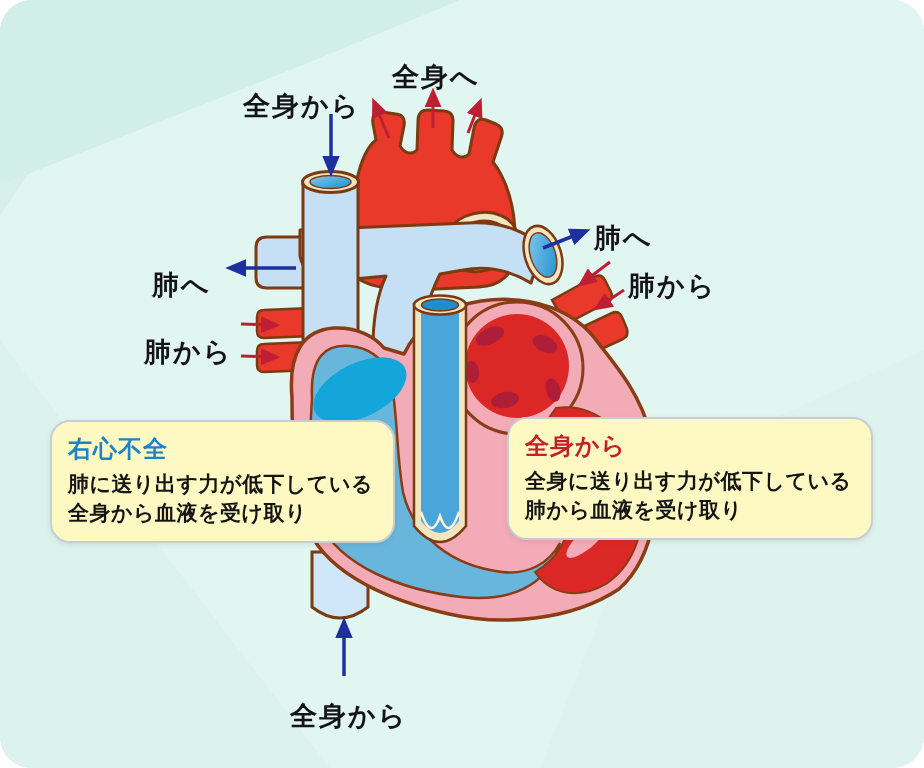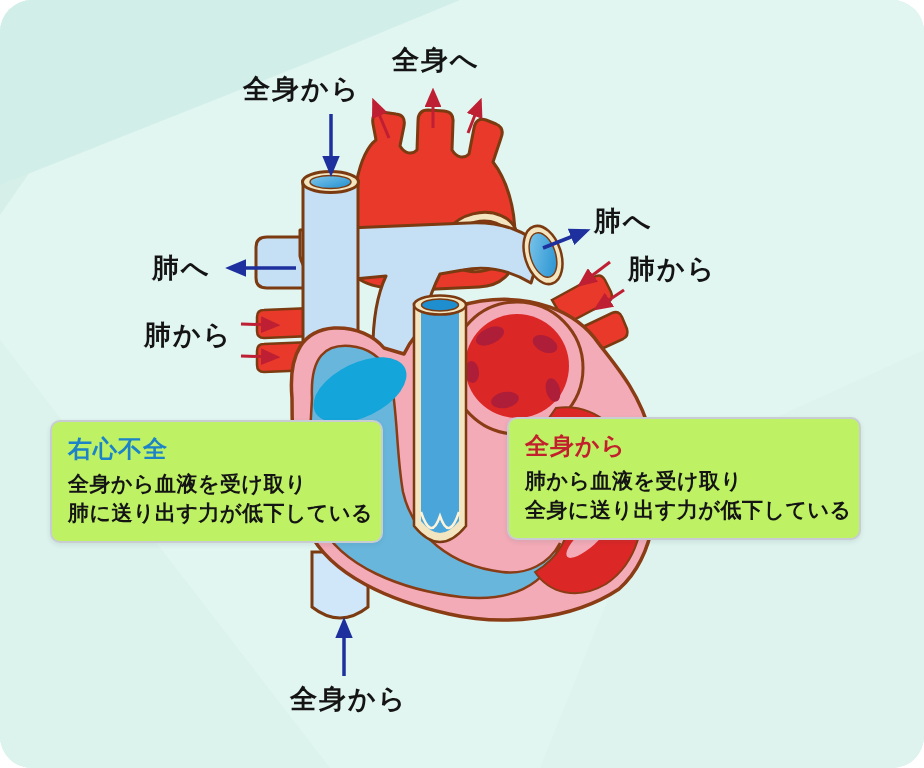--- a/index.html
+++ b/index.html
@@ -34,27 +34,28 @@
   }
   .card svg{position:absolute;left:0;top:0;}
   .lbl{
     position:absolute;
     color:var(--ink);
     font-size:27px;
     font-weight:700;
     letter-spacing:2px;
     white-space:nowrap;
     z-index:3;
+    margin-top:17px;
   }
   .callout{
     position:absolute;
-    background:#bef264;
+    background:#fef9c3;
     border:2px solid #c8cdd3;
-    border-radius:10px;
-    padding:11px 8px 13px 16px;
+    border-radius:20px;
+    padding:11px 20px 13px 16px;
     box-shadow:0 2px 5px rgba(40,70,70,.10);
     z-index:4;
   }
   .callout .title{
     font-size:24px;
     font-weight:700;
     letter-spacing:1px;
     margin-bottom:5px;
   }
   .callout.rhf .title{color:var(--title-blue);}
@@ -211,23 +212,23 @@
   <div class="lbl" style="left:392px;top:42px;">全身へ</div>
   <div class="lbl" style="left:243px;top:71px;">全身から</div>
   <div class="lbl" style="left:594px;top:203px;">肺へ</div>
   <div class="lbl" style="left:628px;top:251px;">肺から</div>
   <div class="lbl" style="left:152px;top:250px;">肺へ</div>
   <div class="lbl" style="left:144px;top:317px;">肺から</div>
   <div class="lbl" style="left:290px;top:681px;">全身から</div>
 
   <div class="callout rhf" style="left:50px;top:420px;">
     <div class="title">右心不全</div>
+    <div class="body-line">肺に送り出す力が低下している</div>
     <div class="body-line">全身から血液を受け取り</div>
-    <div class="body-line">肺に送り出す力が低下している</div>
   </div>
 
   <div class="callout lhf" style="left:507px;top:417px;">
     <div class="title">全身から</div>
+    <div class="body-line">全身に送り出す力が低下している</div>
     <div class="body-line">肺から血液を受け取り</div>
-    <div class="body-line">全身に送り出す力が低下している</div>
   </div>
 
 </div>
 
 </body></html>

